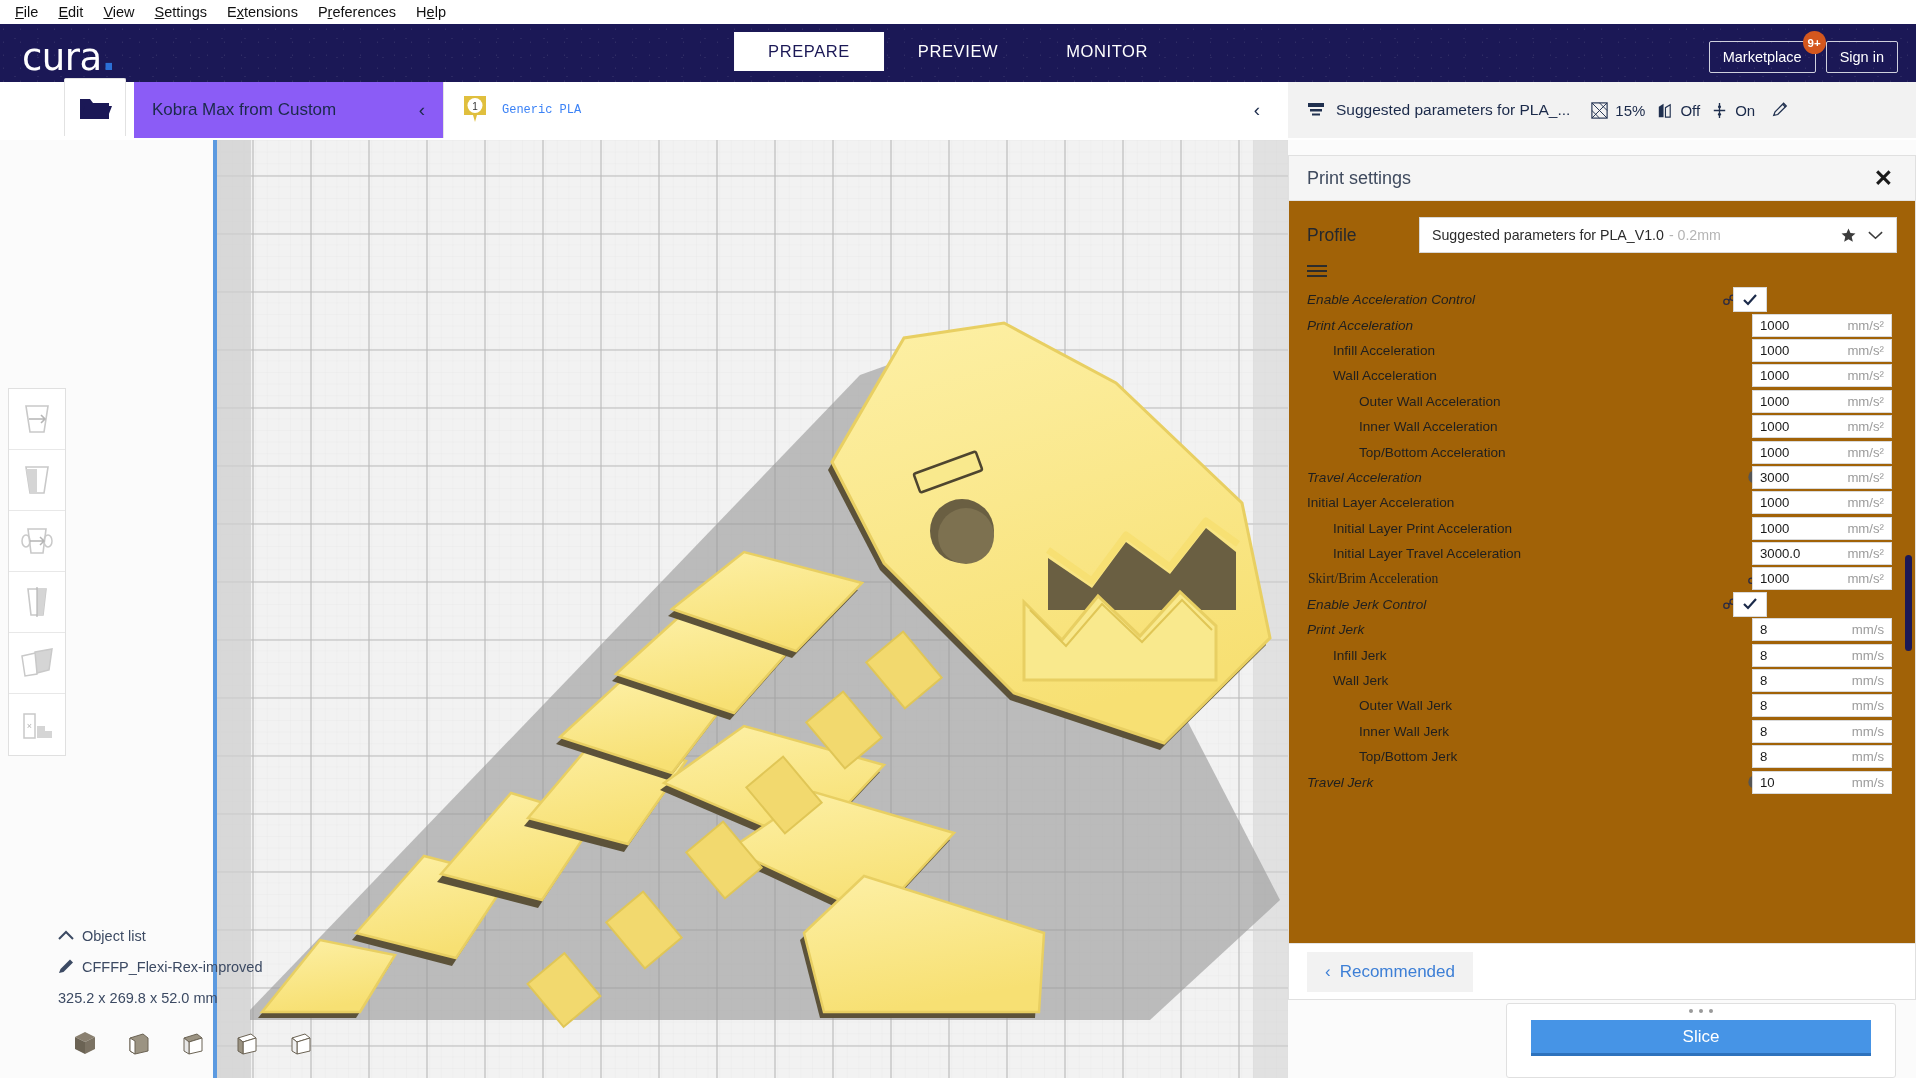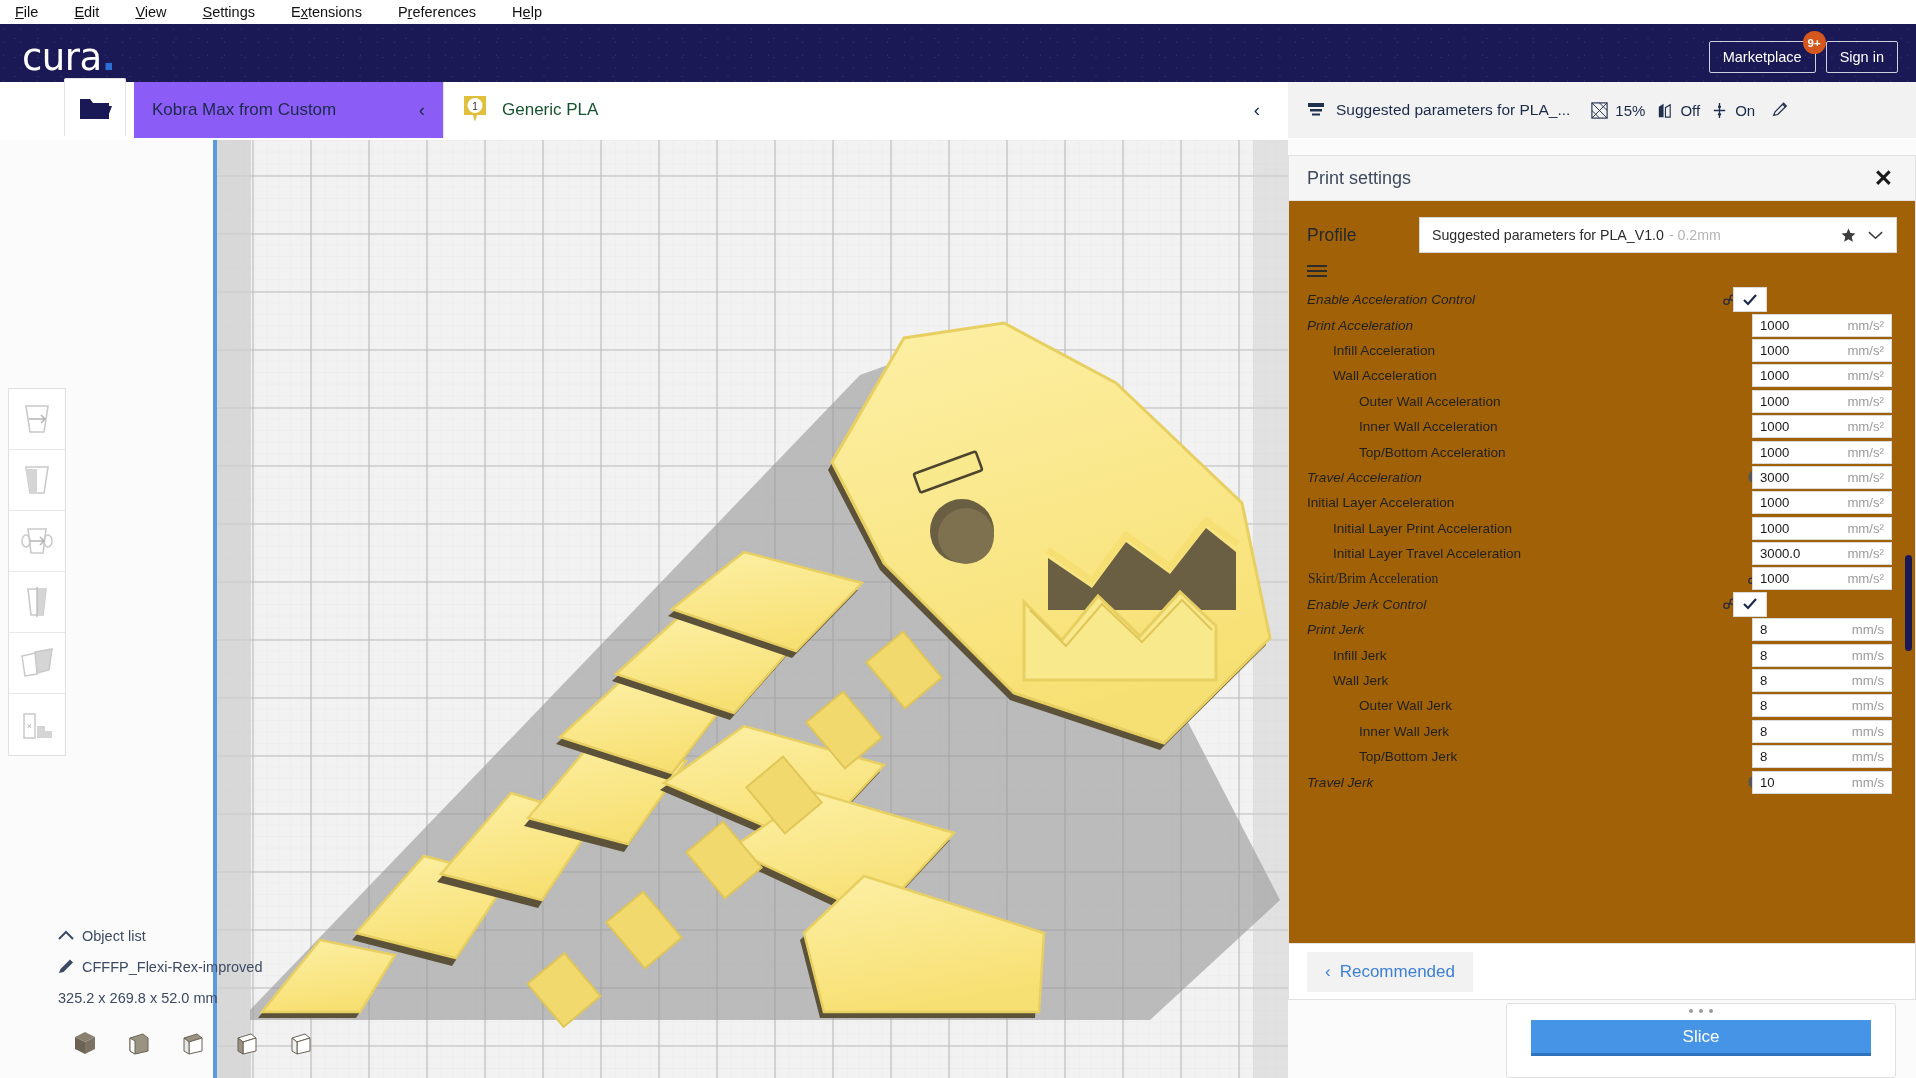--- a/index.html
+++ b/index.html
@@ -8,21 +8,21 @@
     font-family: "Liberation Sans", sans-serif;
     background: #ffffff;
     overflow: hidden;
   }
   .app { position: relative; width: 1916px; height: 1078px; }
 
   
   .menubar {
     position: absolute; top: 0; left: 0; width: 1916px; height: 24px;
     background: #ffffff; display: flex; align-items: center;
-    padding-left: 6px; gap: 18px;
+    padding-left: 6px; gap: 2px;
   }
   .menu-item {
     font-size: 14.5px; color: #111; padding: 2px 9px; cursor: default;
     white-space: nowrap;
   }
   .menu-item u { text-decoration: underline; }
 
   
   .header {
     position: absolute; top: 24px; left: 0; width: 1916px; height: 66px;
@@ -84,21 +84,21 @@
   }
   .printer-name { font-size: 17px; color: #1b2a4a; flex: 1; }
   .chev { font-size: 19px; color: #1b2a4a; }
 
   .material-box {
     position: absolute; left: 444px; top: 0px; width: 844px; height: 56px;
     background: #ffffff; display: flex; align-items: center;
     padding: 0 18px; cursor: pointer; gap: 14px;
   }
   .extruder-pin { position: relative; width: 26px; height: 32px; }
-  .material-name { font-size: 17px; color: #14532d; }
+  .material-name { font-size: 12px; color: #3b82f6; font-family: Liberation Mono, monospace; }
   .material-chev {
     position: absolute; right: 28px; top: 50%; transform: translateY(-50%);
     font-size: 19px; color: #1b2a4a;
   }
 
   
   .setup-bar {
     position: absolute; top: 82px; left: 1288px; width: 628px; height: 56px;
     background: #f2f2f2; display: flex; align-items: center;
     padding: 0 18px; gap: 10px; cursor: pointer;
@@ -246,20 +246,25 @@
     <div class="menu-item"><span>E</span><u>x</u><span>tensions</span></div>
     <div class="menu-item"><span>P</span><u>r</u><span>eferences</span></div>
     <div class="menu-item"><span>H</span><u>e</u><span>lp</span></div>
   </div>
 
   <div class="header">
     <div class="logo">
       <span>cura</span><span class="dot">.</span>
     </div>
 
+    <div class="tabs">
+      <div class="tab active">PREPARE</div>
+      <div class="tab">PREVIEW</div>
+      <div class="tab">MONITOR</div>
+    </div>
 
     <div class="hdr-right">
       <button class="hdr-btn">
         <span>Marketplace</span>
         <span class="badge">9+</span>
       </button>
       <button class="hdr-btn">Sign in</button>
     </div>
   </div>
 

